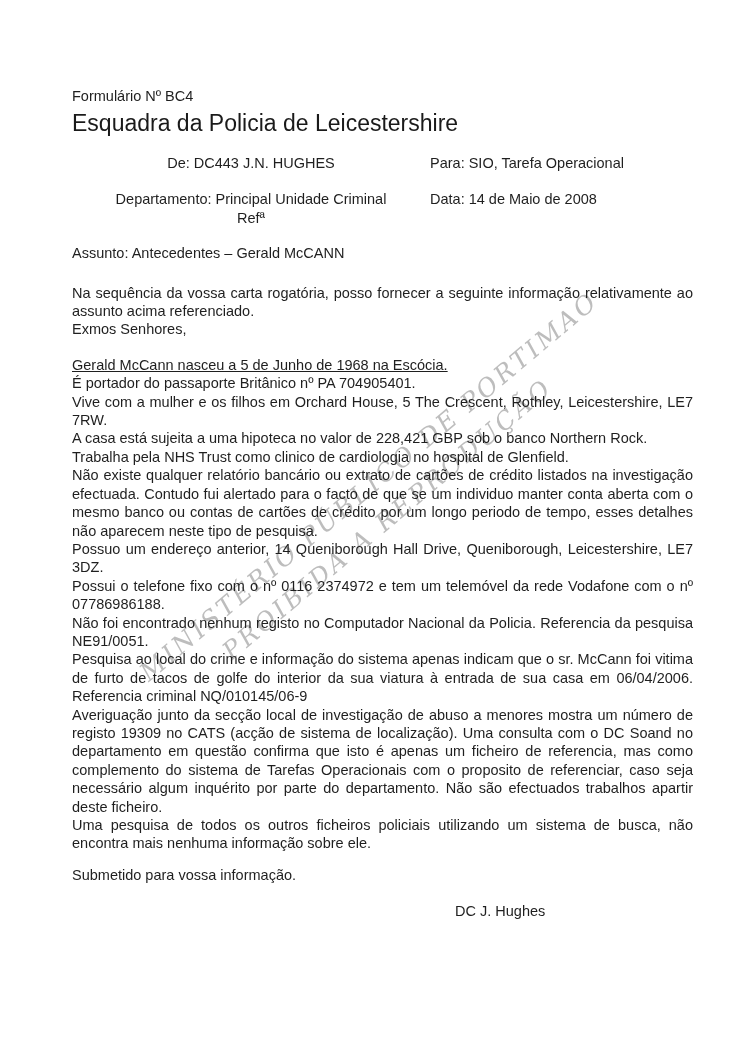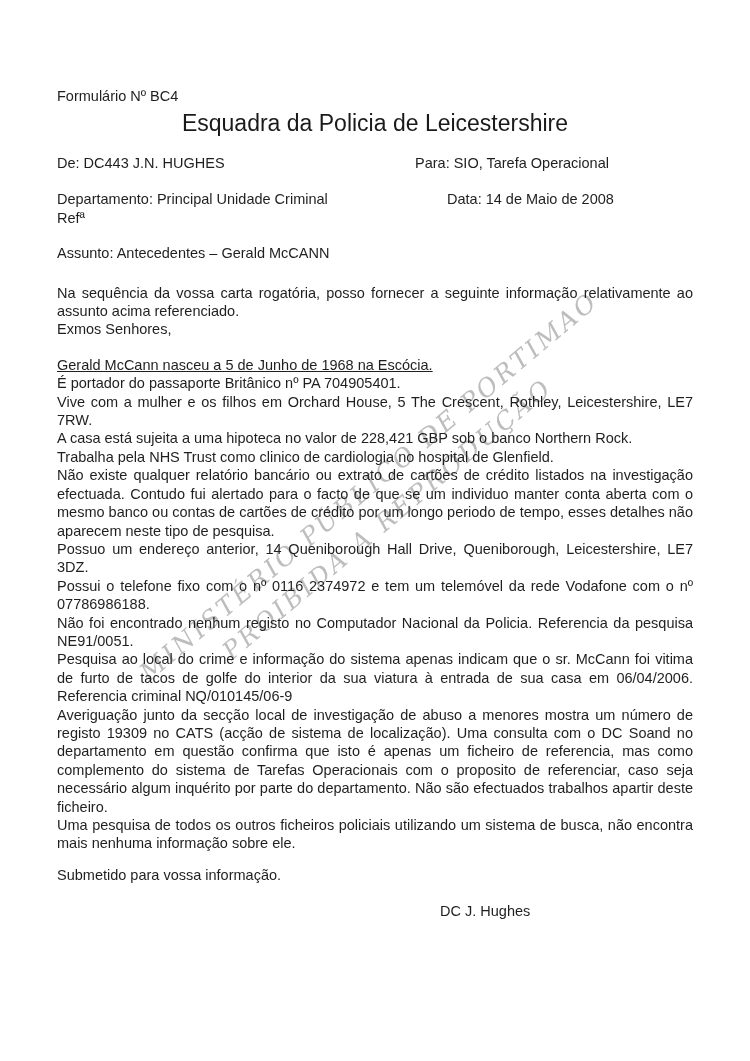--- a/index.html
+++ b/index.html
@@ -31,34 +31,35 @@
     white-space: nowrap;
     z-index: 0;
     user-select: none;
   }
   .content {
     position: relative;
     z-index: 1;
     padding: 87px 57px 0 57px;
     font-size: 14.5px;
     line-height: 18.4px;
+    margin-left: 15px;
   }
   .form-number { line-height: 19px; }
   .title {
     font-size: 23px;
     font-weight: 400;
-    text-align: center;
+    text-align: left;
     margin: 3px 0 0 0;
     line-height: 28px;
     color: #1a1a1a;
   }
   .meta-row { display: flex; }
   .meta-row.row-from { margin-top: 17px; }
-  .meta-row.row-dept { margin-top: 18px; gap: 32px; }
-  .meta-left { width: 358px; }
+  .meta-row.row-dept { margin-top: 18px; }
+  .meta-left { width: 358px; text-align: center; }
   .meta-right { flex: 1; }
   .subject { margin-top: 17px; }
   .body-text { margin-top: 21px; text-align: justify; }
   .body-text p { margin: 0; }
   .body-text p.gap { margin-top: 17px; text-decoration: underline; }
   .closing { margin-top: 13px; }
   .signature { margin-top: 18px; padding-left: 383px; }
 </style>
 </head>
 <body>

